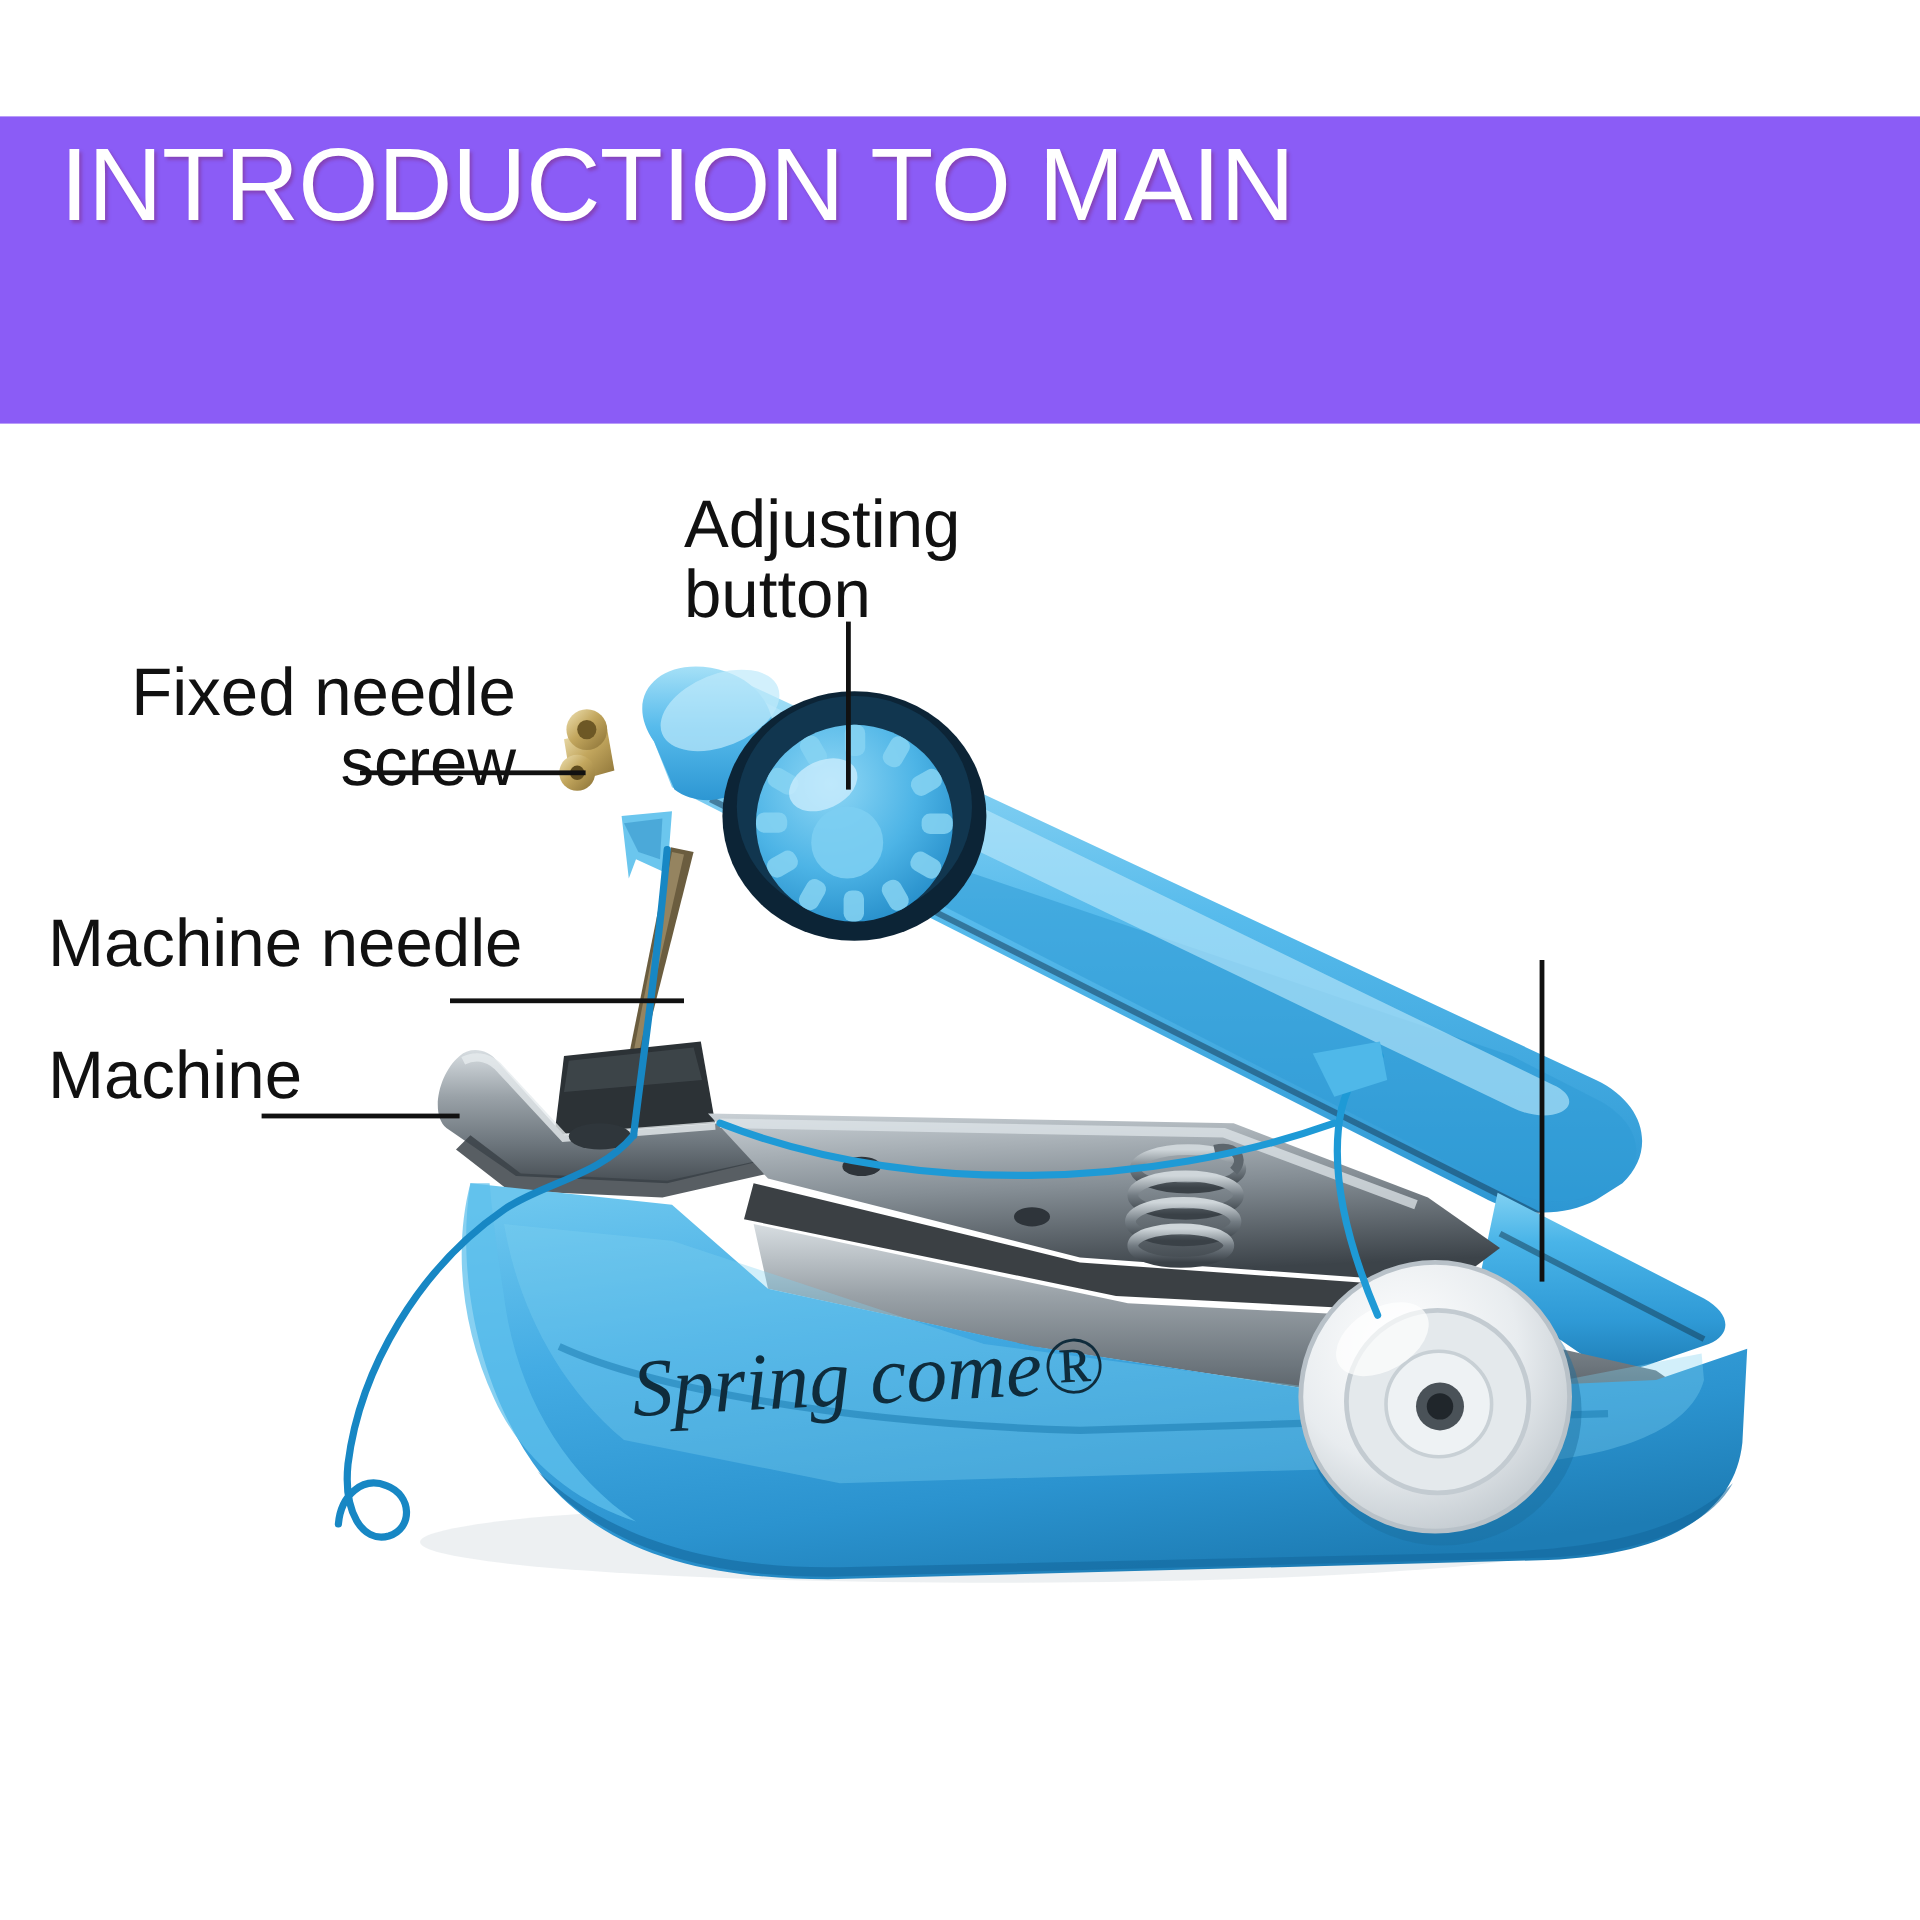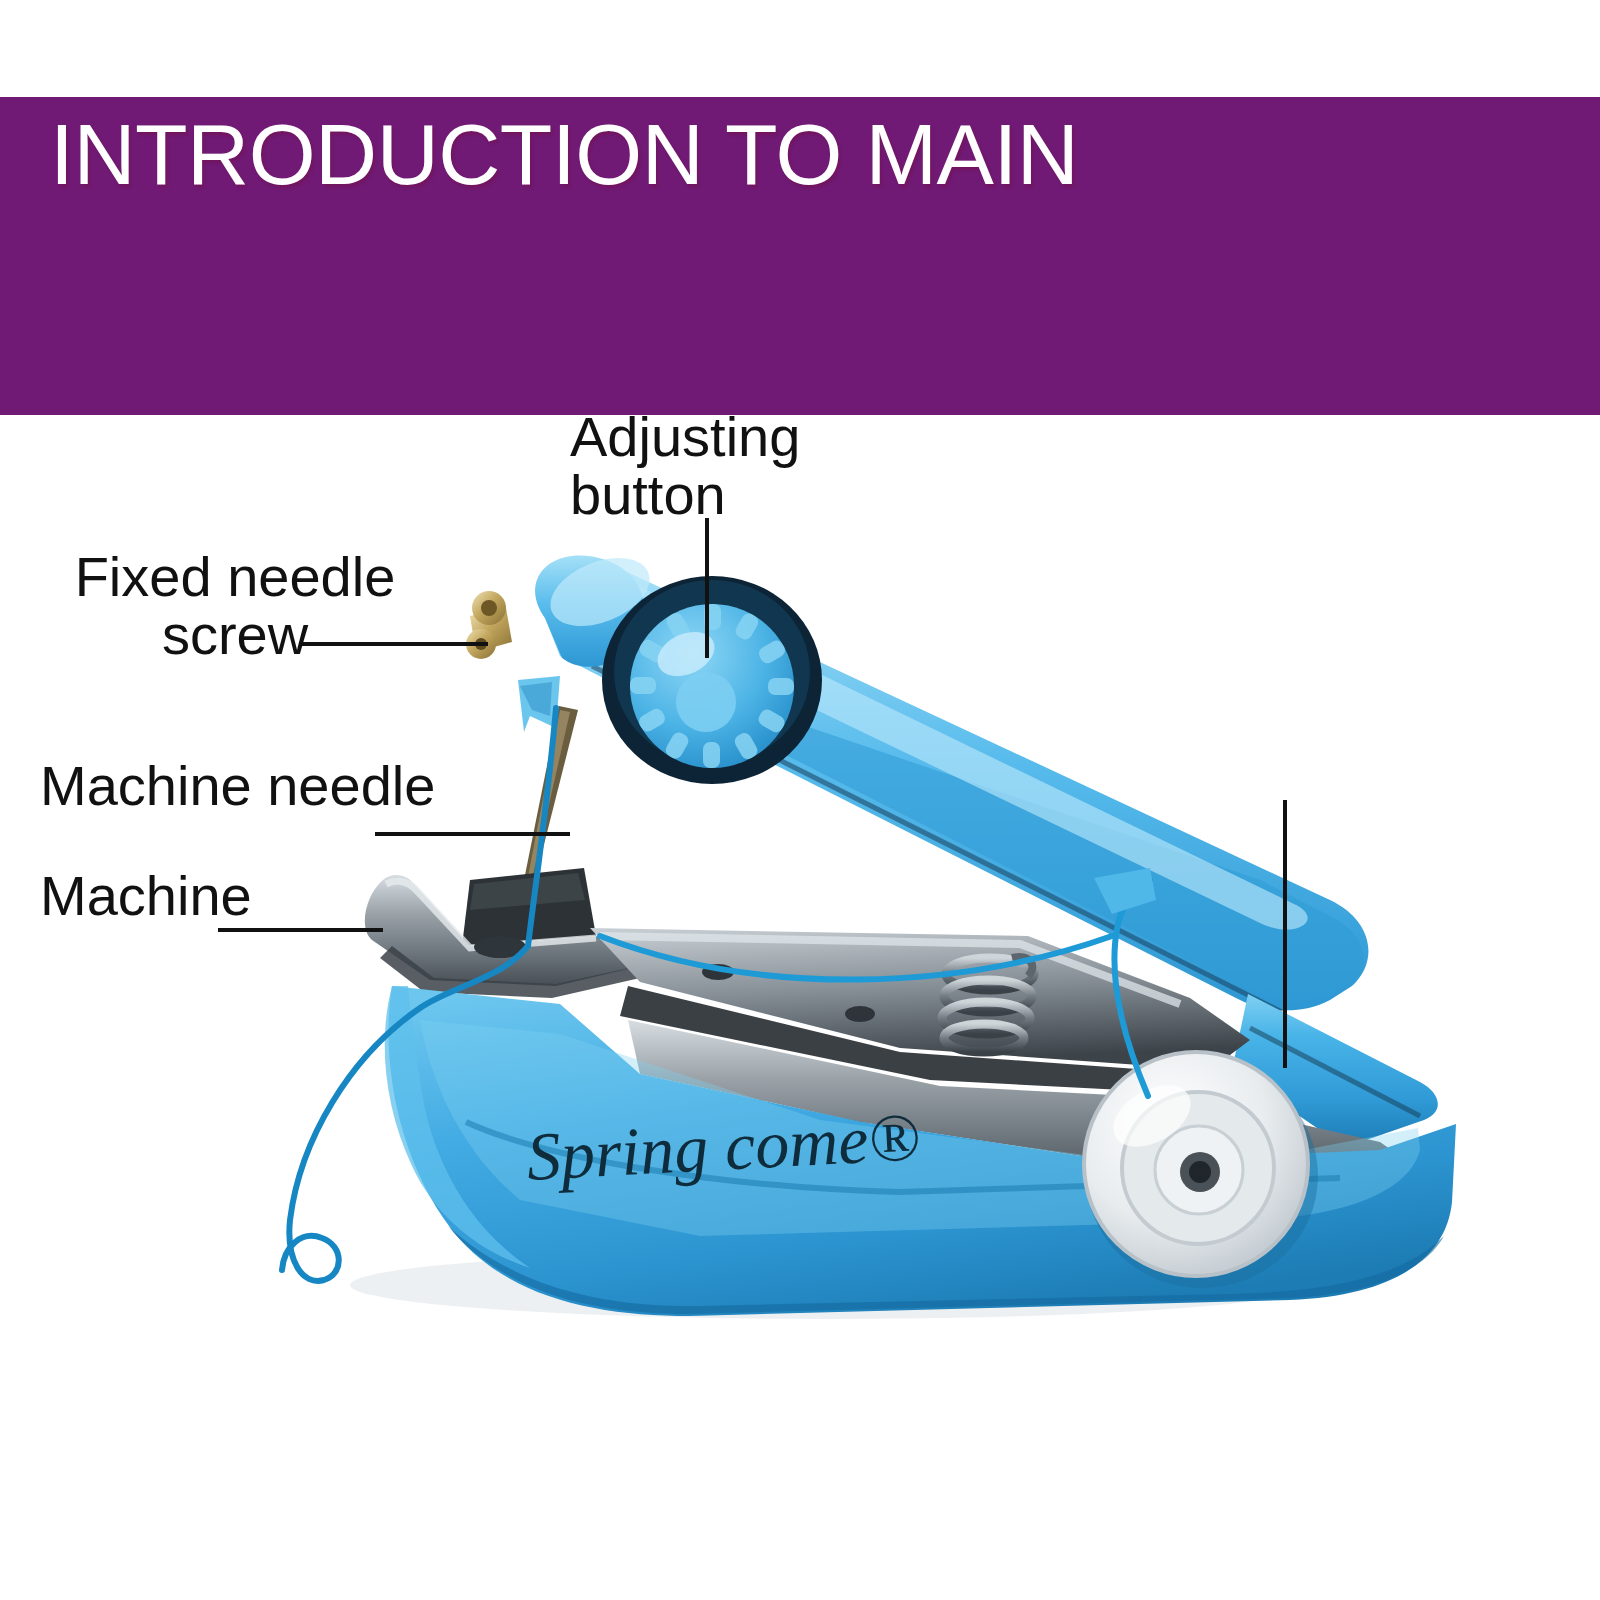--- a/index.html
+++ b/index.html
@@ -15,22 +15,22 @@
     overflow: hidden;
     font-family: "Liberation Sans", sans-serif;
   }
 
   
   #banner {
     position: absolute;
     left: 0;
     top: 97px;
     width: 1600px;
-    height: 318px;
-    background: #701a75;
+    height: 256px;
+    background: #8b5cf6;
   }
   #banner-title {
     position: absolute;
     left: 50px;
     top: 14px;
     width: 1460px;
     color: #ffffff;
     font-size: 86px;
     line-height: 1.02;
     font-weight: 400;
@@ -44,21 +44,21 @@
   .label {
     position: absolute;
     color: #111111;
     font-size: 56px;
     line-height: 1.03;
     font-weight: 400;
     white-space: pre-line;
     font-family: "Liberation Sans", sans-serif;
   }
   #label-adjusting-button { left: 570px; top: 408px; width: 300px; }
-  #label-fixed-needle-screw { left: 40px; top: 548px; text-align: center; width: 390px; }
+  #label-fixed-needle-screw { left: 40px; top: 548px; text-align: right; width: 390px; }
   #label-machine-needle { left: 40px; top: 757px; }
   #label-platen { left: 40px; top: 867px; }
   #label-short-pole { left: 1112px; top: 685px; }
 
   
   .leader { position: absolute; background: #111111; }
   .leader-h { height: 4px; }
   .leader-v { width: 4px; }
   #leader-adjusting-button { left: 705px; top: 518px; height: 140px; }
   #leader-fixed-needle-screw { left: 300px; top: 642px; width: 188px; }

